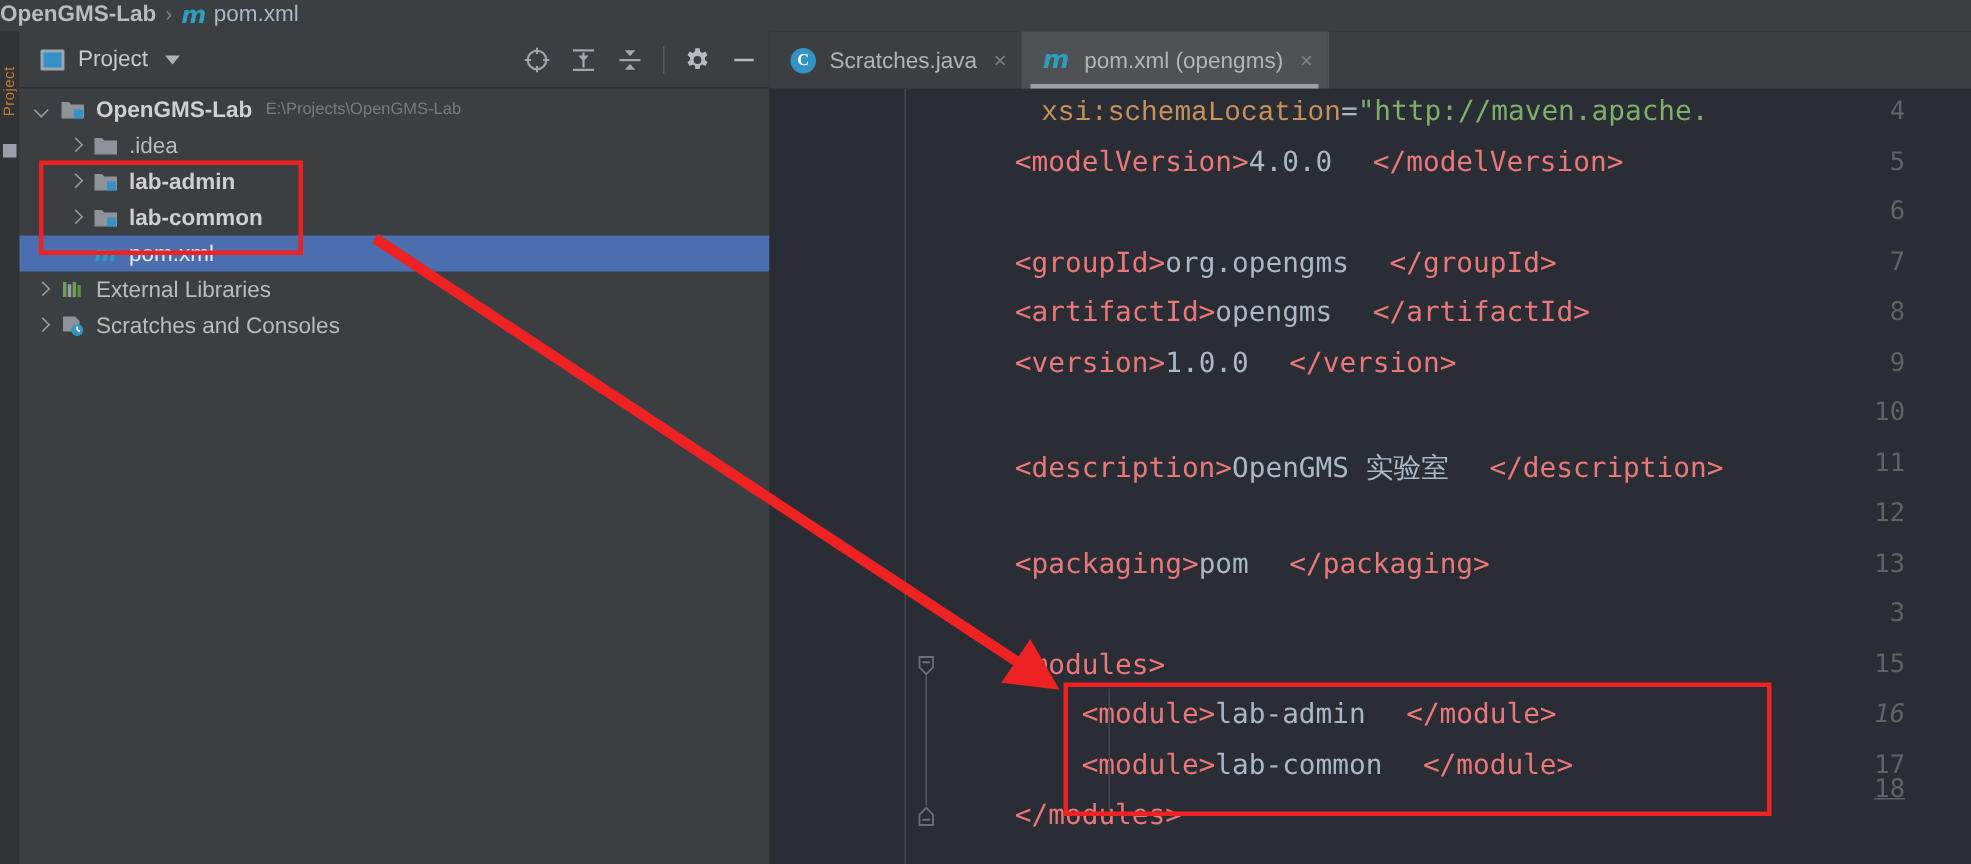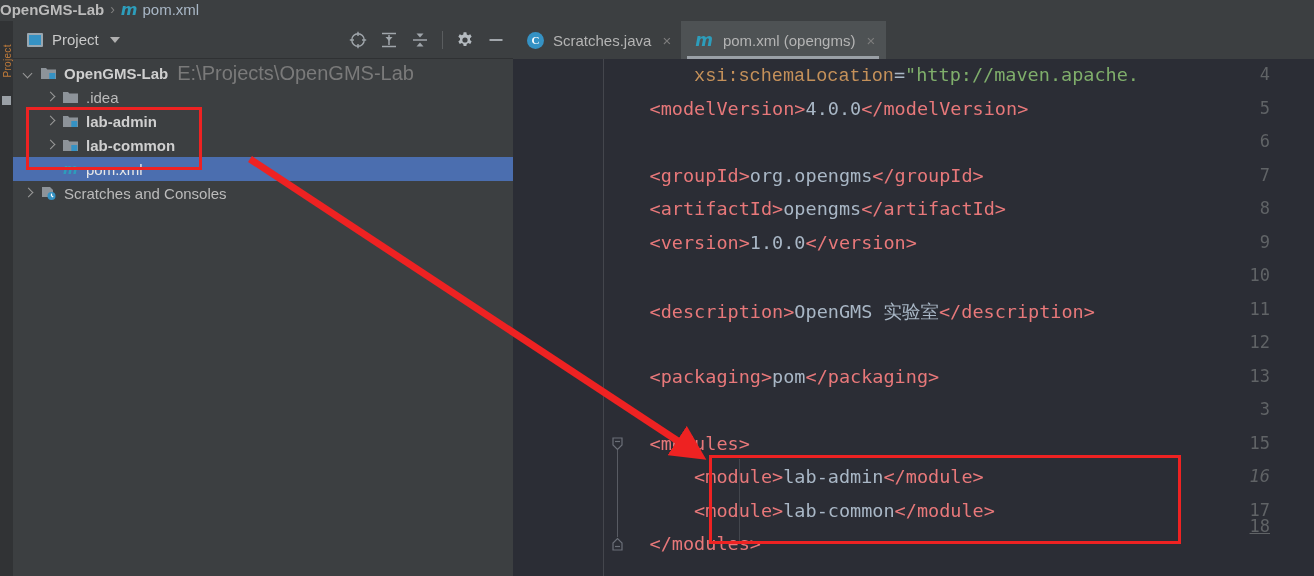--- a/index.html
+++ b/index.html
@@ -100,21 +100,21 @@
   }
   .tw.down::before {
     content: ""; position: absolute; left: 1px; top: 2px;
     width: 6px; height: 6px;
     border-right: 1.6px solid #9a9a9a; border-top: 1.6px solid #9a9a9a;
     transform: rotate(135deg);
   }
   .ticon { width: 17px; height: 16px; margin-right: 7px; flex: none; }
   .tlabel { color: #bbbbbb; }
   .tlabel.bold { font-weight: bold; color: #cfcfcf; }
-  .tpath { color: #7a7a7a; margin-left: 9px; font-size: 20px; }
+  .tpath { color: #7a7a7a; margin-left: 9px; font-size: 11px; }
   .tlabel.sel { color: #e8e8e8; }
 
   
   .editor-area {
     position: absolute; left: 513px; top: 21px;
     width: 801px; height: 555px;
     background: #2b2d35;
   }
   .tabbar {
     position: relative; height: 38px; width: 100%;
@@ -162,21 +162,21 @@
     position: absolute; left: 90px; top: 0; bottom: 0; width: 1px;
     background: #44464d;
   }
   .code-lines {
     position: absolute; left: 92px; top: 0; right: 0; height: 100%;
     font-family: "DejaVu Sans Mono", monospace;
     font-size: 18.5px; letter-spacing: 0px;
     white-space: pre;
   }
   .cl { position: absolute; left: 0; }
-  .tg { color: #e8787a; }
+  .tg { color: #e8787a; margin-left: 27px; }
   .tx { color: #a9b7c6; }
   .at { color: #c5915a; font-family: Liberation Mono, monospace; }
   .st { color: #7fae6b; }
 
   
   .fold {
     position: absolute; width: 13px; height: 13px;
   }
   .fold-line {
     position: absolute; left: 6px; width: 1px; background: #585b63;
@@ -310,20 +310,32 @@
       <div class="tree-row selected" style="padding-left:32px;">
         <span class="tw"></span>
         <span class="ticon">
           <svg width="17" height="16" viewBox="0 0 17 16">
             <text x="1" y="13" font-family="DejaVu Sans, sans-serif" font-size="14" font-weight="bold" font-style="italic" fill="#2d9dbb">m</text>
           </svg>
         </span>
         <span class="tlabel sel">pom.xml</span>
       </div>
 
+      <div class="tree-row" style="padding-left:10px;">
+        <span class="tw right"></span>
+        <span class="ticon">
+          <svg width="17" height="16" viewBox="0 0 17 16">
+            <rect x="2" y="3" width="2.3" height="10" fill="#6fa05a"></rect>
+            <rect x="5.2" y="4.5" width="2.3" height="8.5" fill="#9aa0a6"></rect>
+            <rect x="8.4" y="3" width="2.3" height="10" fill="#6fa05a"></rect>
+            <rect x="11.6" y="5" width="2.3" height="8" fill="#5a8f4a"></rect>
+          </svg>
+        </span>
+        <span class="tlabel">External Libraries</span>
+      </div>
 
       <div class="tree-row" style="padding-left:10px;">
         <span class="tw right"></span>
         <span class="ticon">
           <svg width="17" height="16" viewBox="0 0 17 16">
             <path fill="#8d9399" d="M2 2h8l3 3v7H2z"></path>
             <circle cx="11.5" cy="11" r="4" fill="#3592c4"></circle>
             <line x1="11.5" y1="8.6" x2="11.5" y2="11" stroke="#ffffff" stroke-width="1.2"></line>
             <line x1="11.5" y1="11" x2="13.2" y2="11.9" stroke="#ffffff" stroke-width="1.2"></line>
           </svg>

